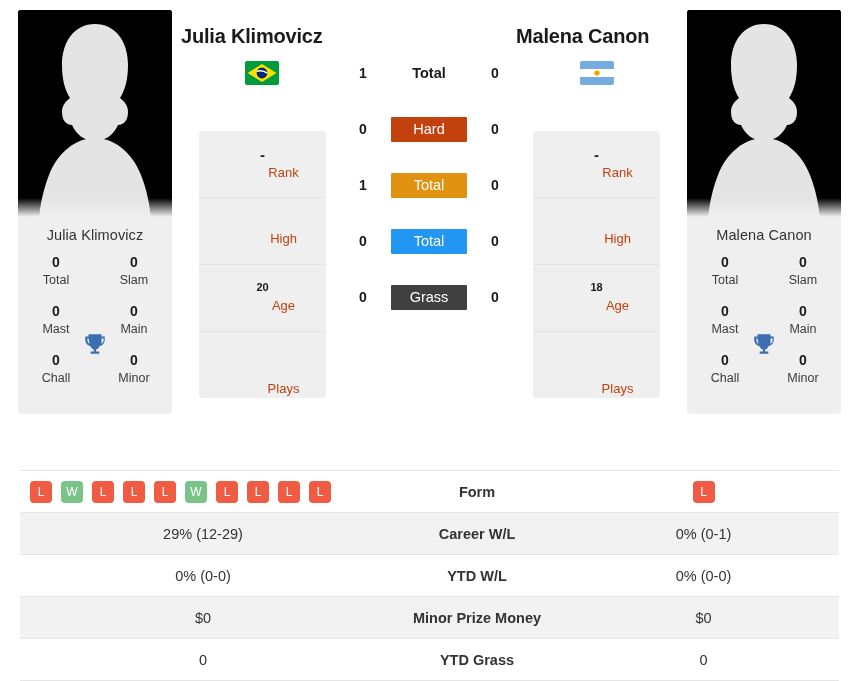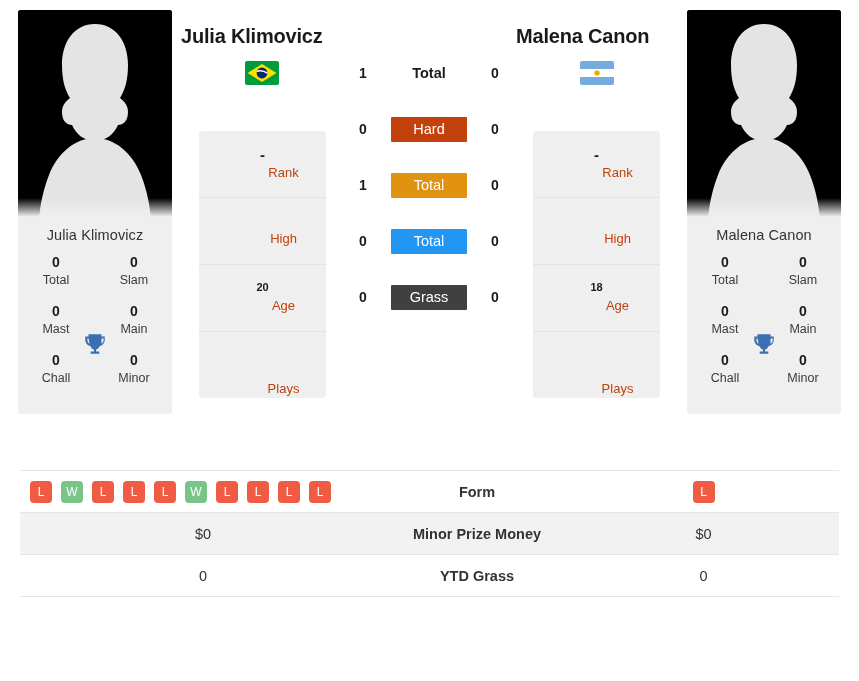--- a/index.html
+++ b/index.html
@@ -465,20 +465,30 @@
             <span class="fbadge" style="background: rgb(240, 91, 67);">L</span>
             <span class="fbadge" style="background: rgb(240, 91, 67);">L</span>
           </div>
       </td>
       <td class="col-mid">Form</td>
       <td class="col-right">
         <div class="form-strip right-strip" id="form-right">
             <span class="fbadge" style="background: rgb(240, 91, 67);">L</span>
           </div>
       </td>
+    </tr>
+    <tr class="shaded">
+      <td class="col-left">29% (12-29)</td>
+      <td class="col-mid">Career W/L</td>
+      <td class="col-right">0% (0-1)</td>
+    </tr>
+    <tr>
+      <td class="col-left">0% (0-0)</td>
+      <td class="col-mid">YTD W/L</td>
+      <td class="col-right">0% (0-0)</td>
     </tr>
     <tr class="shaded">
       <td class="col-left">$0</td>
       <td class="col-mid">Minor Prize Money</td>
       <td class="col-right">$0</td>
     </tr>
     <tr>
       <td class="col-left">0</td>
       <td class="col-mid">YTD Grass</td>
       <td class="col-right">0</td>

